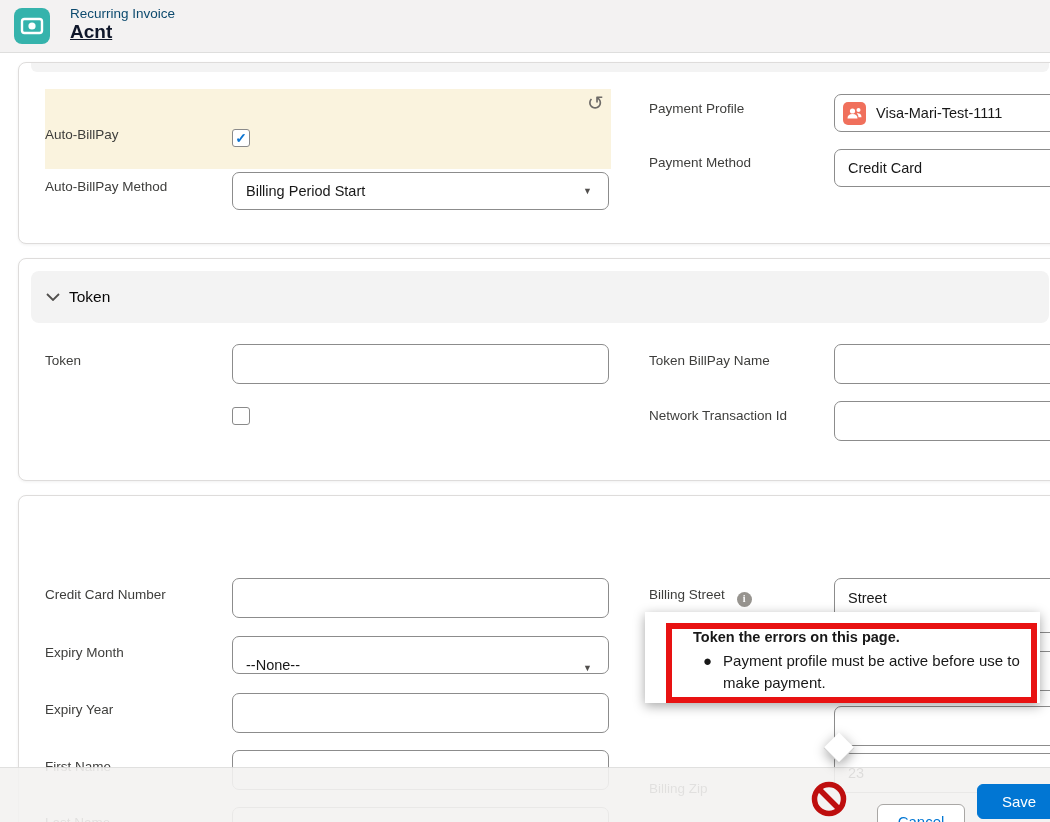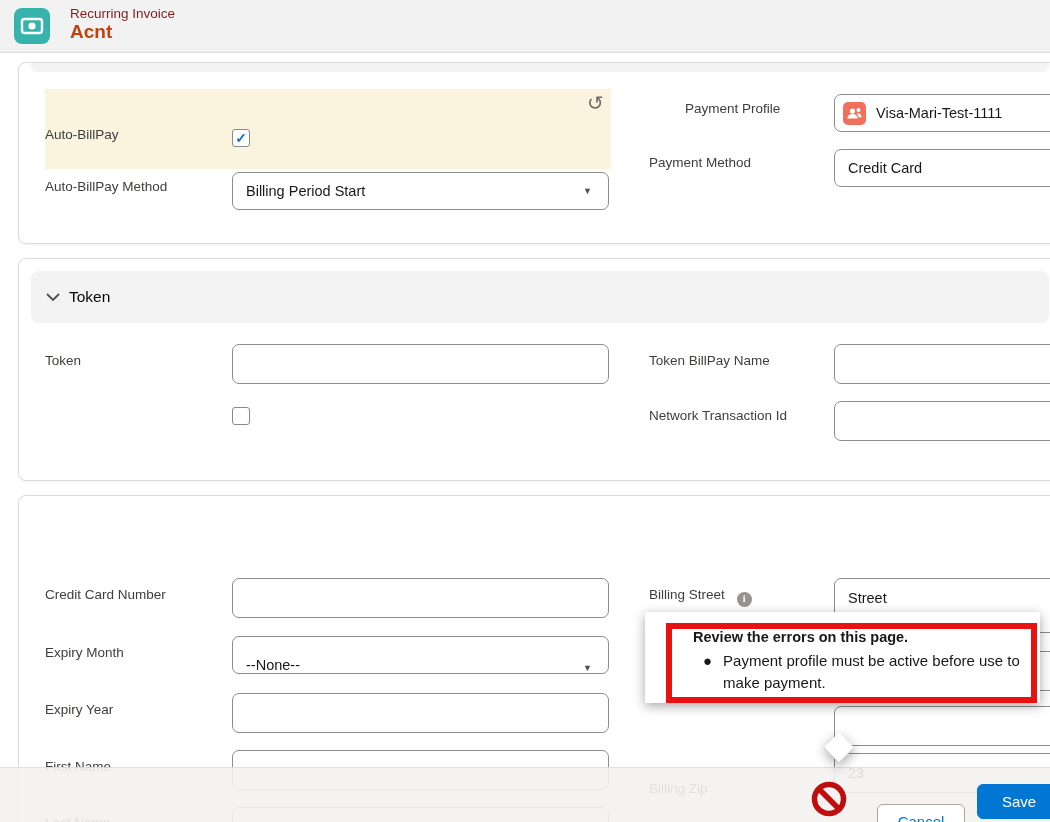--- a/index.html
+++ b/index.html
@@ -4,22 +4,22 @@
 <style>
   * { margin:0; padding:0; box-sizing:border-box; }
   body { font-family:"Liberation Sans", sans-serif; background:#fff; }
   .screen { position:relative; width:1050px; height:822px; overflow:hidden; background:#fff; }
 
   
   .gheader { position:absolute; left:0; top:0; width:1050px; height:53px;
              background:#F3F2F2; border-bottom:1px solid #DEDEDD; }
   .app-icon { position:absolute; left:14px; top:8px; width:36px; height:36px;
               background:#35B3AC; border-radius:8px; display:flex; align-items:center; justify-content:center; }
-  .obj-type { position:absolute; left:70px; top:6px; font-size:13.5px; color:#7f1d1d; }
-  .rec-name { position:absolute; left:70px; top:21px; font-size:19px; font-weight:bold; color:#c2410c; }
+  .obj-type { position:absolute; left:70px; top:6px; font-size:13.5px; color:#0c4a6e; }
+  .rec-name { position:absolute; left:70px; top:21px; font-size:19px; font-weight:bold; color:#0f172a;text-decoration:underline; }
 
   
   .card { position:absolute; left:18px; width:1052px; background:#fff;
           border:1px solid #DEDCDB; border-radius:8px; box-shadow:0 1px 3px rgba(0,0,0,.06); }
   .card1 { top:62px; height:182px; }
   .card2 { top:258px; height:223px; }
   .card3 { top:495px; height:340px; }
   .section-bar { position:absolute; left:12px; width:1018px; height:52px;
                  background:#F3F3F3; border-radius:8px; display:flex; align-items:center; }
   .section-bar .chev { margin-left:15px; display:flex; }
@@ -99,21 +99,21 @@
     <div class="checkbox" style="left:213px; top:66px;">
       <span class="mark">✓</span>
     </div>
 
     <div class="label" style="left:26px; top:115px;">Auto-BillPay Method</div>
     <div class="input combo" style="left:213px; top:109px; width:377px; height:38px;">
       <span>Billing Period Start</span>
       <span class="arrow">▼</span>
     </div>
 
-    <div class="label" style="left:666px; top:37px;">Payment Profile</div>
+    <div class="label" style="left:630px; top:37px;">Payment Profile</div>
     <div class="input" style="left:815px; top:31px; width:247px; height:38px; padding-left:8px;">
       <span class="lookup-avatar">
         <svg width="17" height="15" viewBox="0 0 17 15">
           <circle cx="6.5" cy="5" r="2.6" fill="#fff"></circle>
           <path d="M1.5 12.5 q0 -4.5 5 -4.5 q5 0 5 4.5 z" fill="#fff"></path>
           <circle cx="12.5" cy="4" r="2" fill="#fff"></circle>
           <path d="M11.5 7.2 q4 0 4 4 l-3 0 q0 -2.6 -1.8 -3.6 z" fill="#fff"></path>
         </svg>
       </span>
       <span>Visa-Mari-Test-1111</span>
@@ -192,21 +192,21 @@
   <div class="no-cursor">
     <svg width="38" height="38" viewBox="0 0 38 38">
       <circle cx="19" cy="19" r="14.5" fill="none" stroke="#BE0E0E" stroke-width="5.5"></circle>
       <line x1="9" y1="9" x2="29" y2="29" stroke="#BE0E0E" stroke-width="5.5"></line>
     </svg>
   </div>
 
   <div class="popup">
     <div class="popup-arrow"></div>
     <div class="popup-body">
-      <div class="popup-heading">Review the errors on this page.</div>
+      <div class="popup-heading">Token the errors on this page.</div>
       <div class="popup-bullet">
         <span class="dot">●</span>
         <span>Payment profile must be active before use to make payment.</span>
       </div>
       <div class="annotation"></div>
     </div>
   </div>
 
 </div>
 

